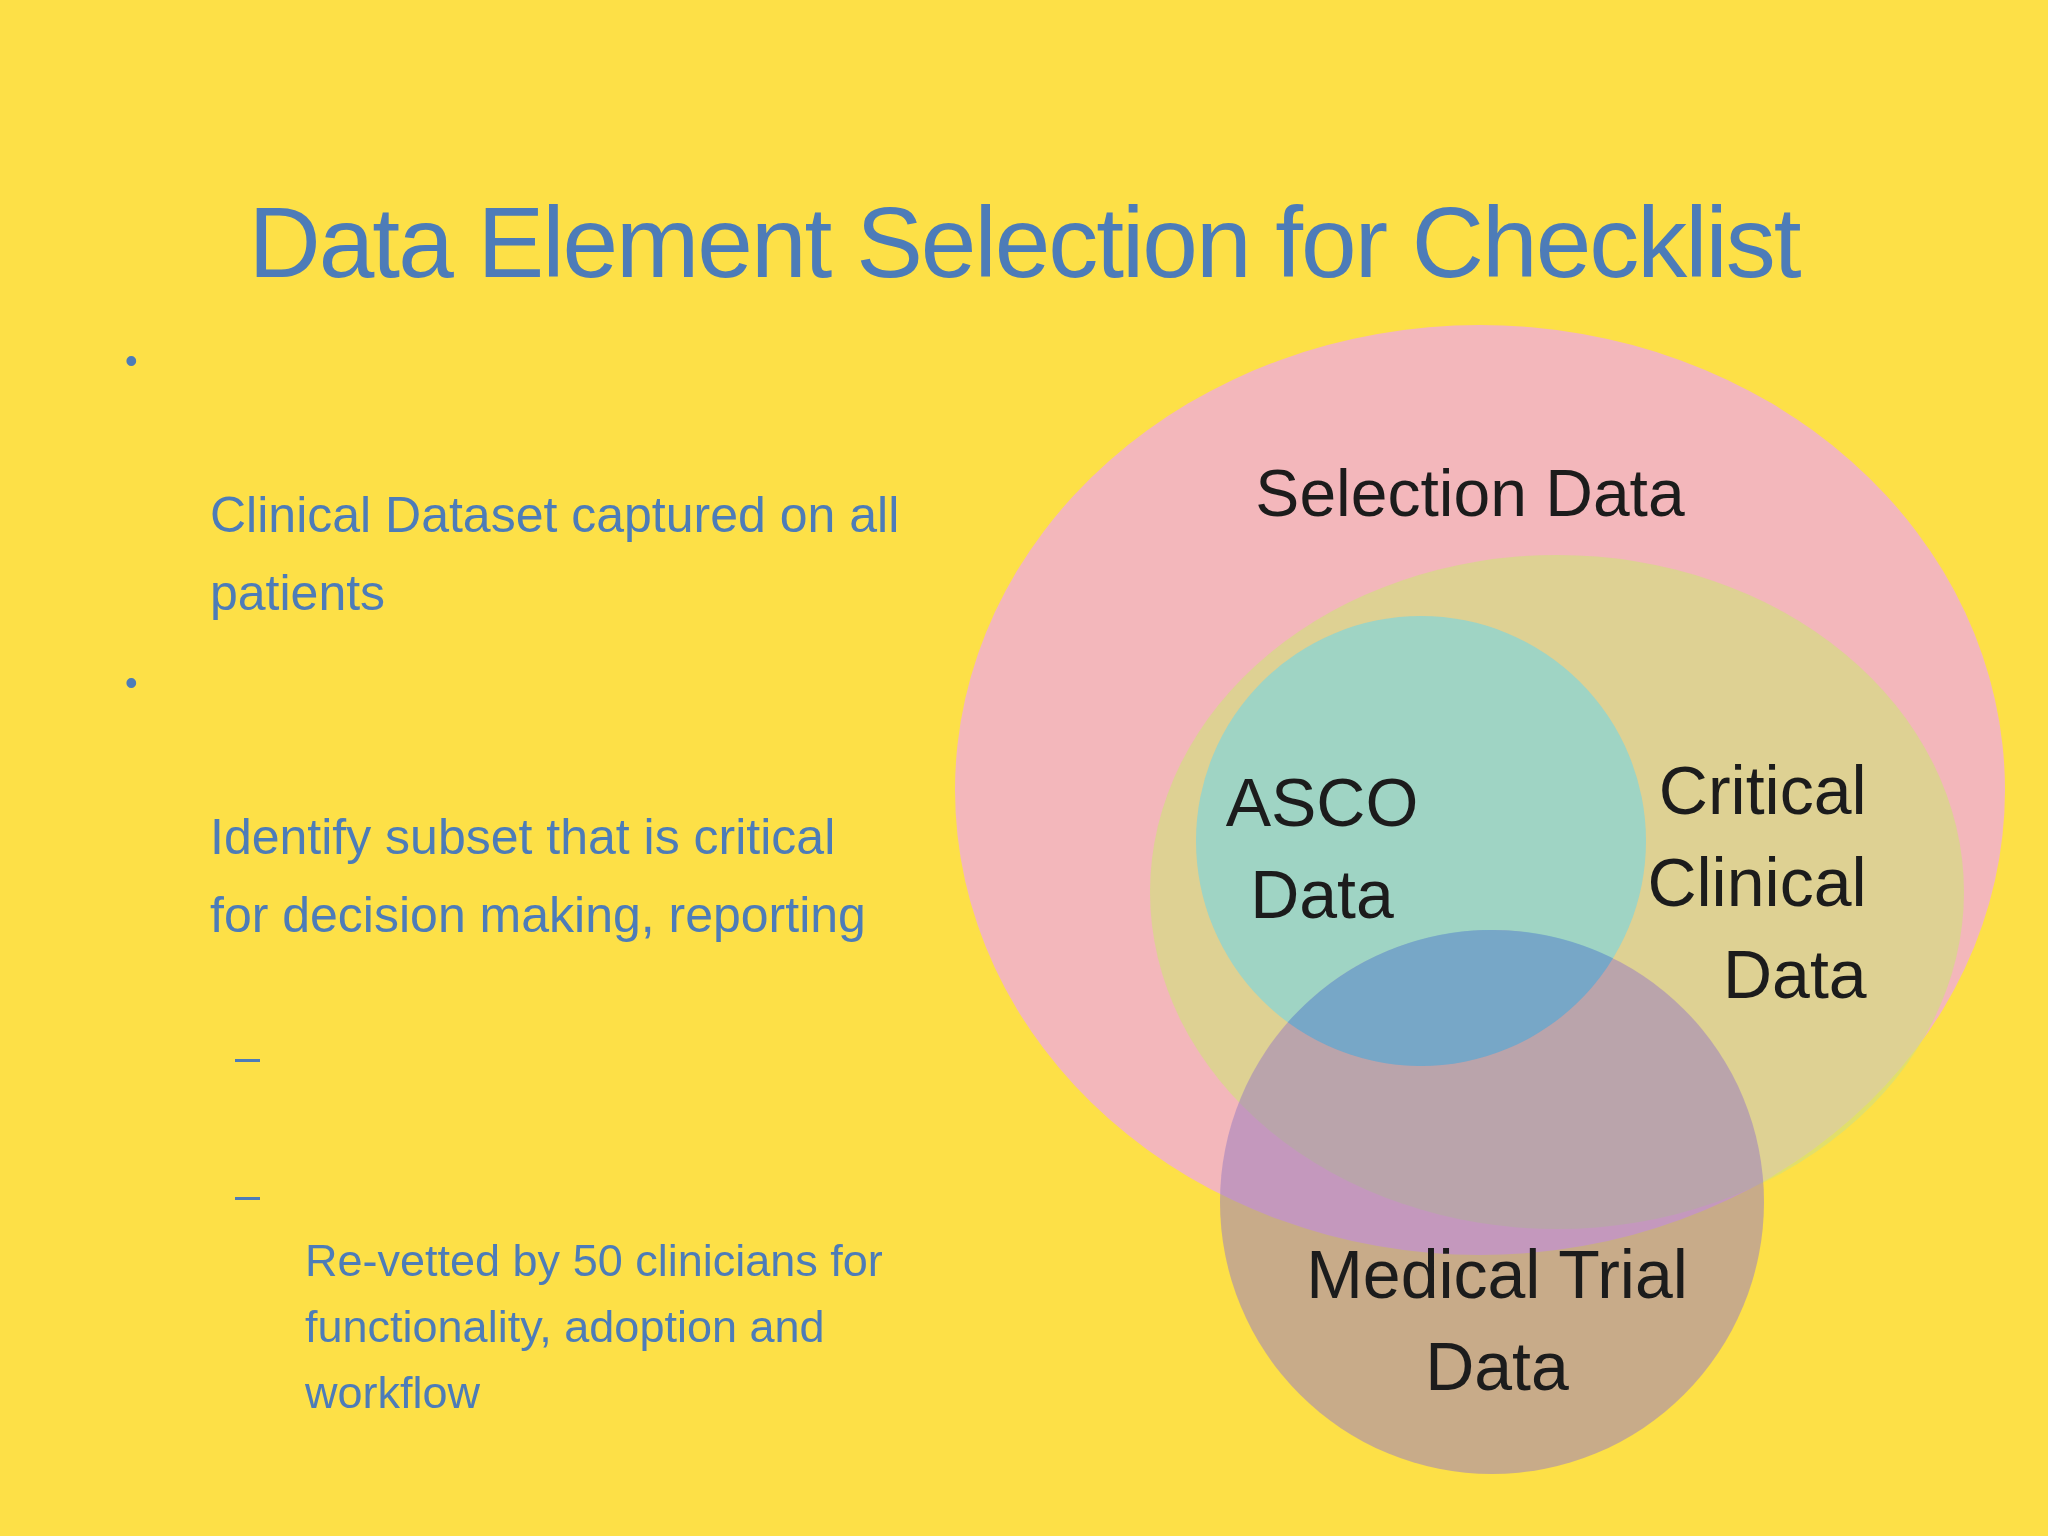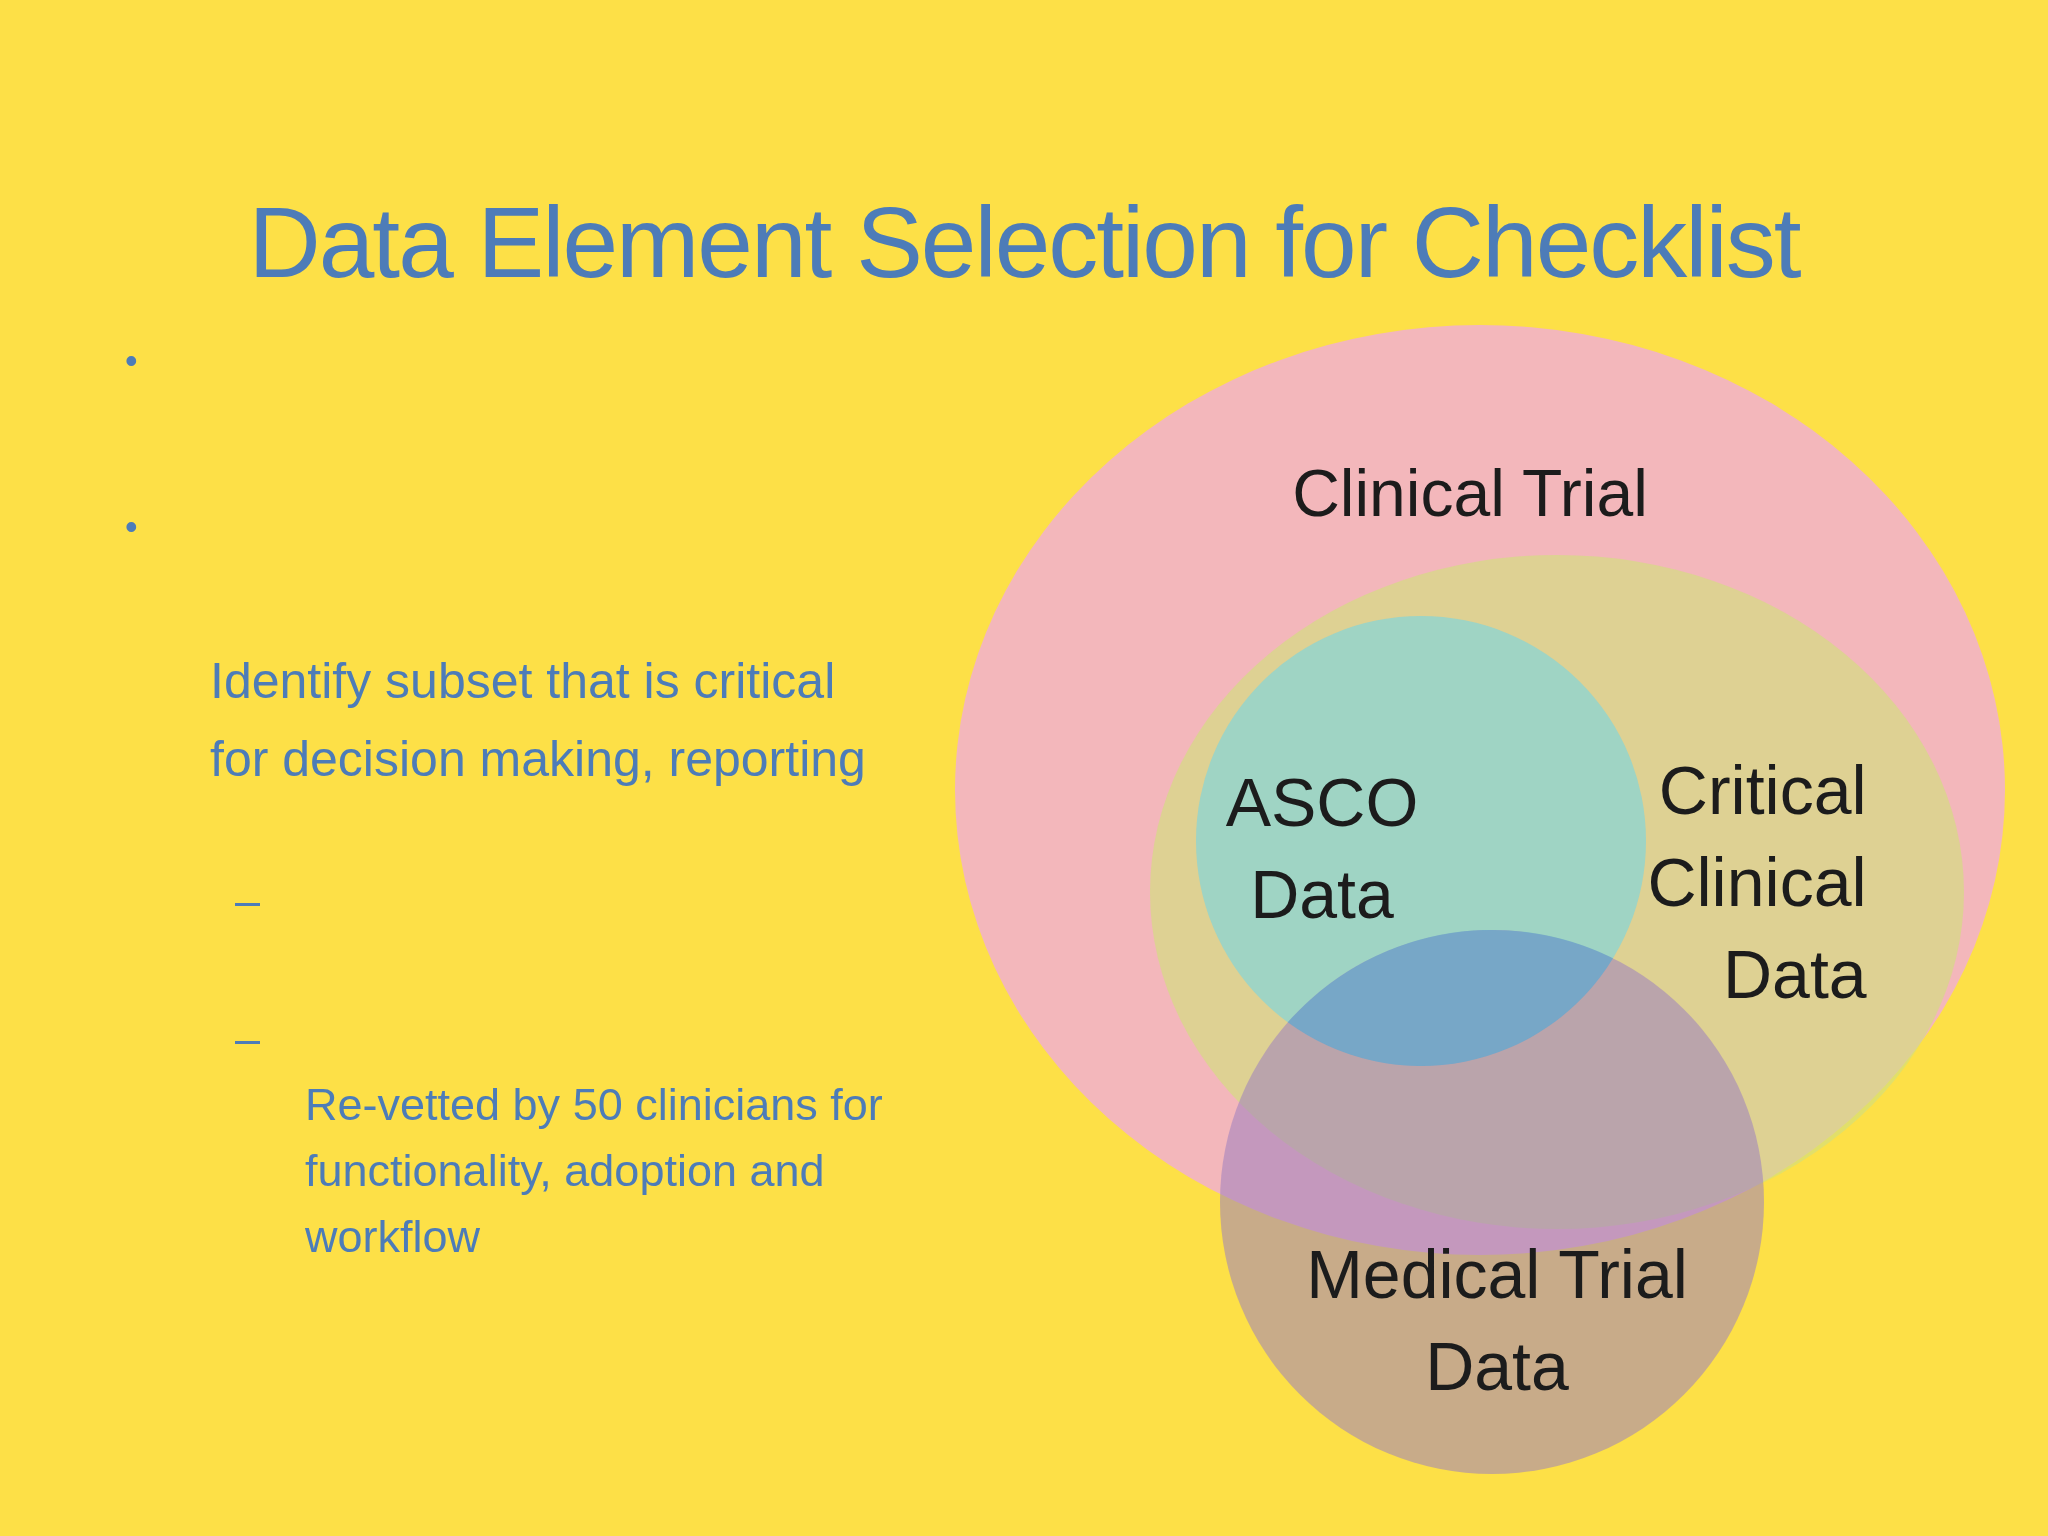--- a/index.html
+++ b/index.html
@@ -52,36 +52,38 @@
   <h1 class="title">Data Element Selection for Checklist</h1>
 
   <svg class="venn-svg" width="2048" height="1536" viewBox="0 0 2048 1536">
     <ellipse cx="1480" cy="790" rx="525" ry="465" opacity="1" fill="#f3b7bb"></ellipse>
     <ellipse cx="1557" cy="892" rx="407" ry="337" opacity="0.65" fill="#d3df7e"></ellipse>
     <circle cx="1421" cy="841" r="225" opacity="0.75" fill="#8ad4d4"></circle>
     <circle cx="1492" cy="1202" r="272" opacity="0.55" fill="#9d80bf"></circle>
     <path d="M1287.8,1022.3 A225,225 0 0 0 1613,958.3 A272,272 0 0 0 1287.8,1022.3 Z" opacity="0.5" fill="#4fa8cd"></path>
   </svg>
 
-  <div class="vlabel big" style="left:1470px;top:448px;">Clinical Trial</div>
+  <div class="vlabel big" style="left:1470px;top:448px;">Selection Data</div>
 
   <div class="vlabel std" style="left:1322px;top:756px;">ASCO
 Data</div>
 
   <div class="vlabel std" style="left:1757px;top:744px;text-align:right;">Critical
 Clinical
 Data</div>
 
   <div class="vlabel std" style="left:1497px;top:1228px;">Medical Trial
 Data</div>
 
   <div class="bullets">
 
     <div class="item l1">
       <span class="marker">•</span>
+      <span>Clinical Dataset captured on all
+patients</span>
     </div>
 
     <div class="item l1 gap-after-l1">
       <span class="marker">•</span>
       <span>Identify subset that is critical
 for decision making, reporting</span>
     </div>
 
     <div class="item l2">
       <span class="marker">–</span>

